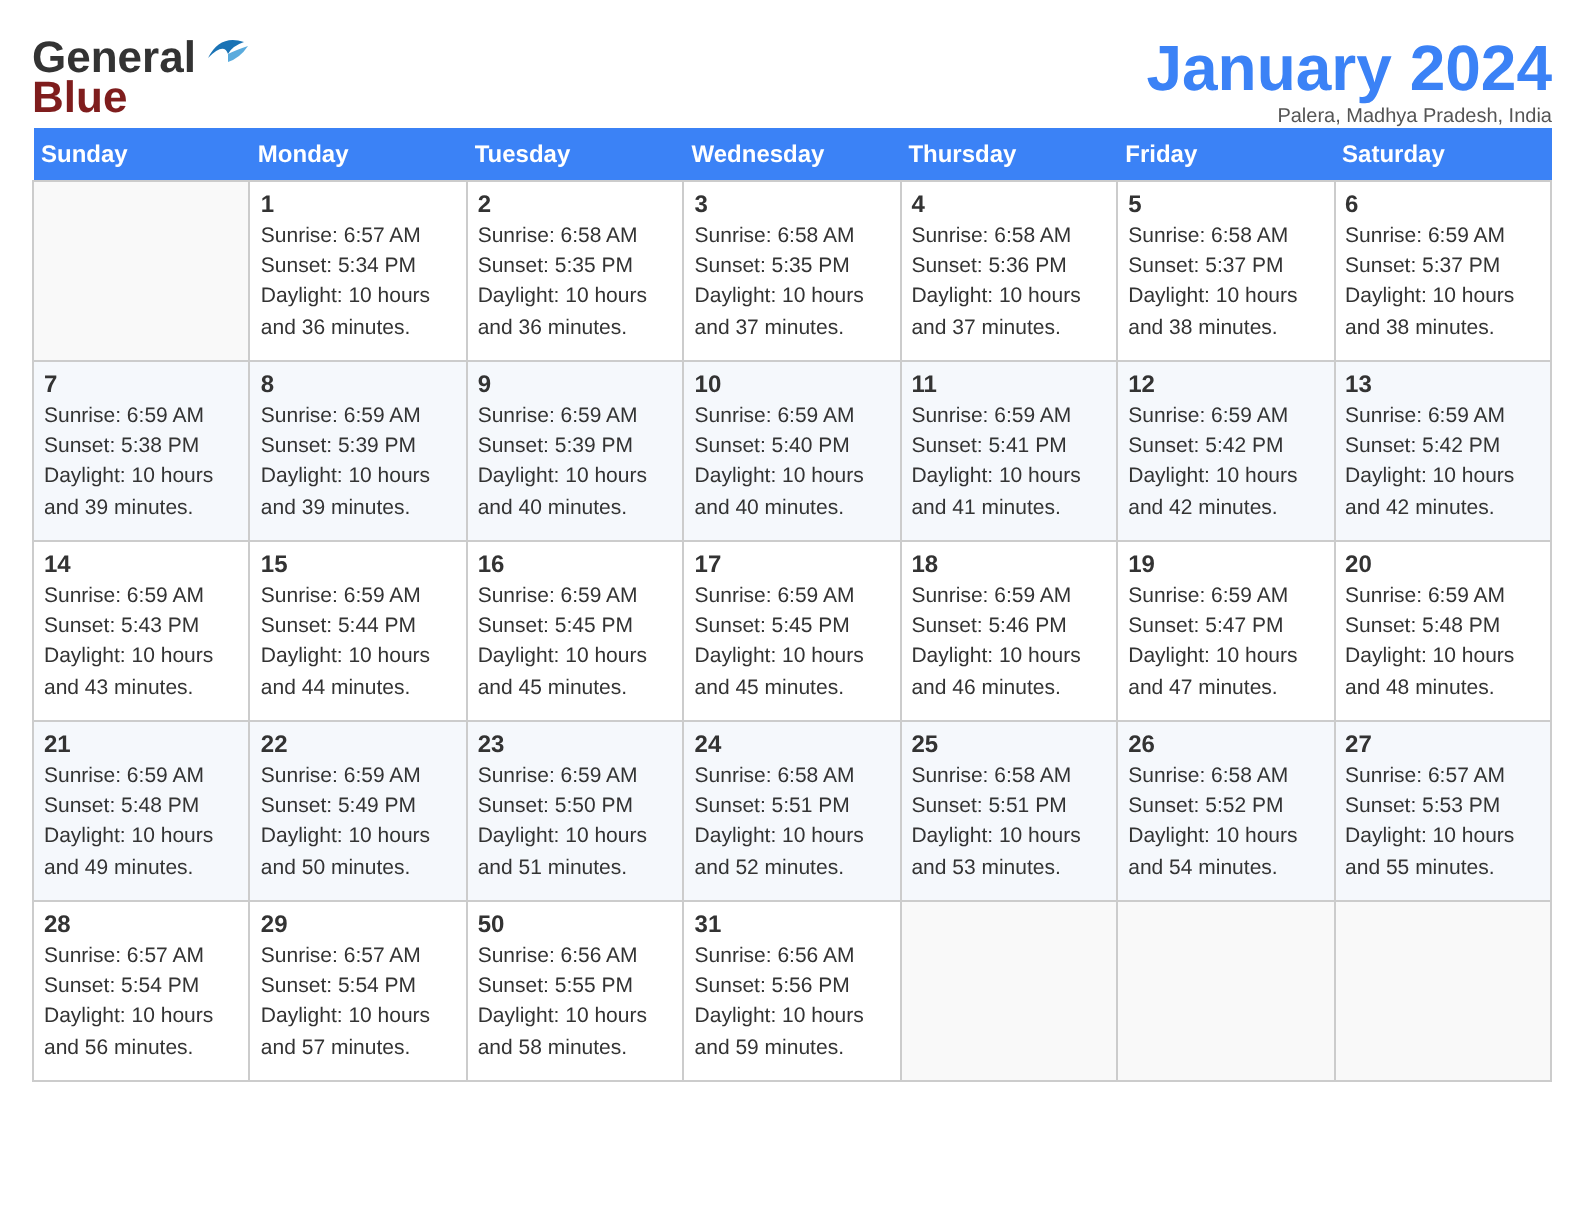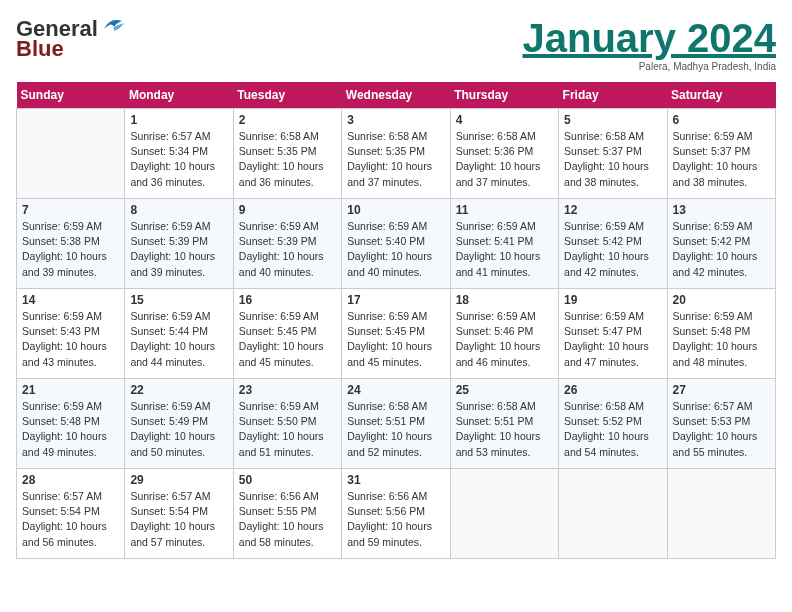--- a/index.html
+++ b/index.html
@@ -7,47 +7,45 @@
       font-family: Arial, sans-serif;
       background: #fff;
       width: 792px;
       min-height: 612px;
       padding: 16px;
     }
     .header {
       display: flex;
       justify-content: space-between;
       align-items: flex-start;
-      margin-bottom: 10px;
     }
     .logo {
       display: flex;
       flex-direction: column;
       align-items: flex-start;
     }
     .title-block {
       text-align: right;
     }
     .title-block h1 {
-      font-size: 40px;
+      font-size: 32px;
       font-weight: bold;
-      color: #0f766e;
-      text-decoration: underline;
+      color: #3b82f6;
     }
     .title-block p {
       font-size: 10px;
       color: #555;
     }
     table {
       width: 100%;
       border-collapse: collapse;
       font-size: 11px;
     }
     thead tr th {
-      background-color: #be185d;
+      background-color: #3b82f6;
       color: white;
       padding: 6px 4px;
       text-align: left;
       font-size: 12px;
       font-weight: bold;
     }
     tbody tr td {
       border: 1px solid #ccc;
       vertical-align: top;
       padding: 4px 5px;

